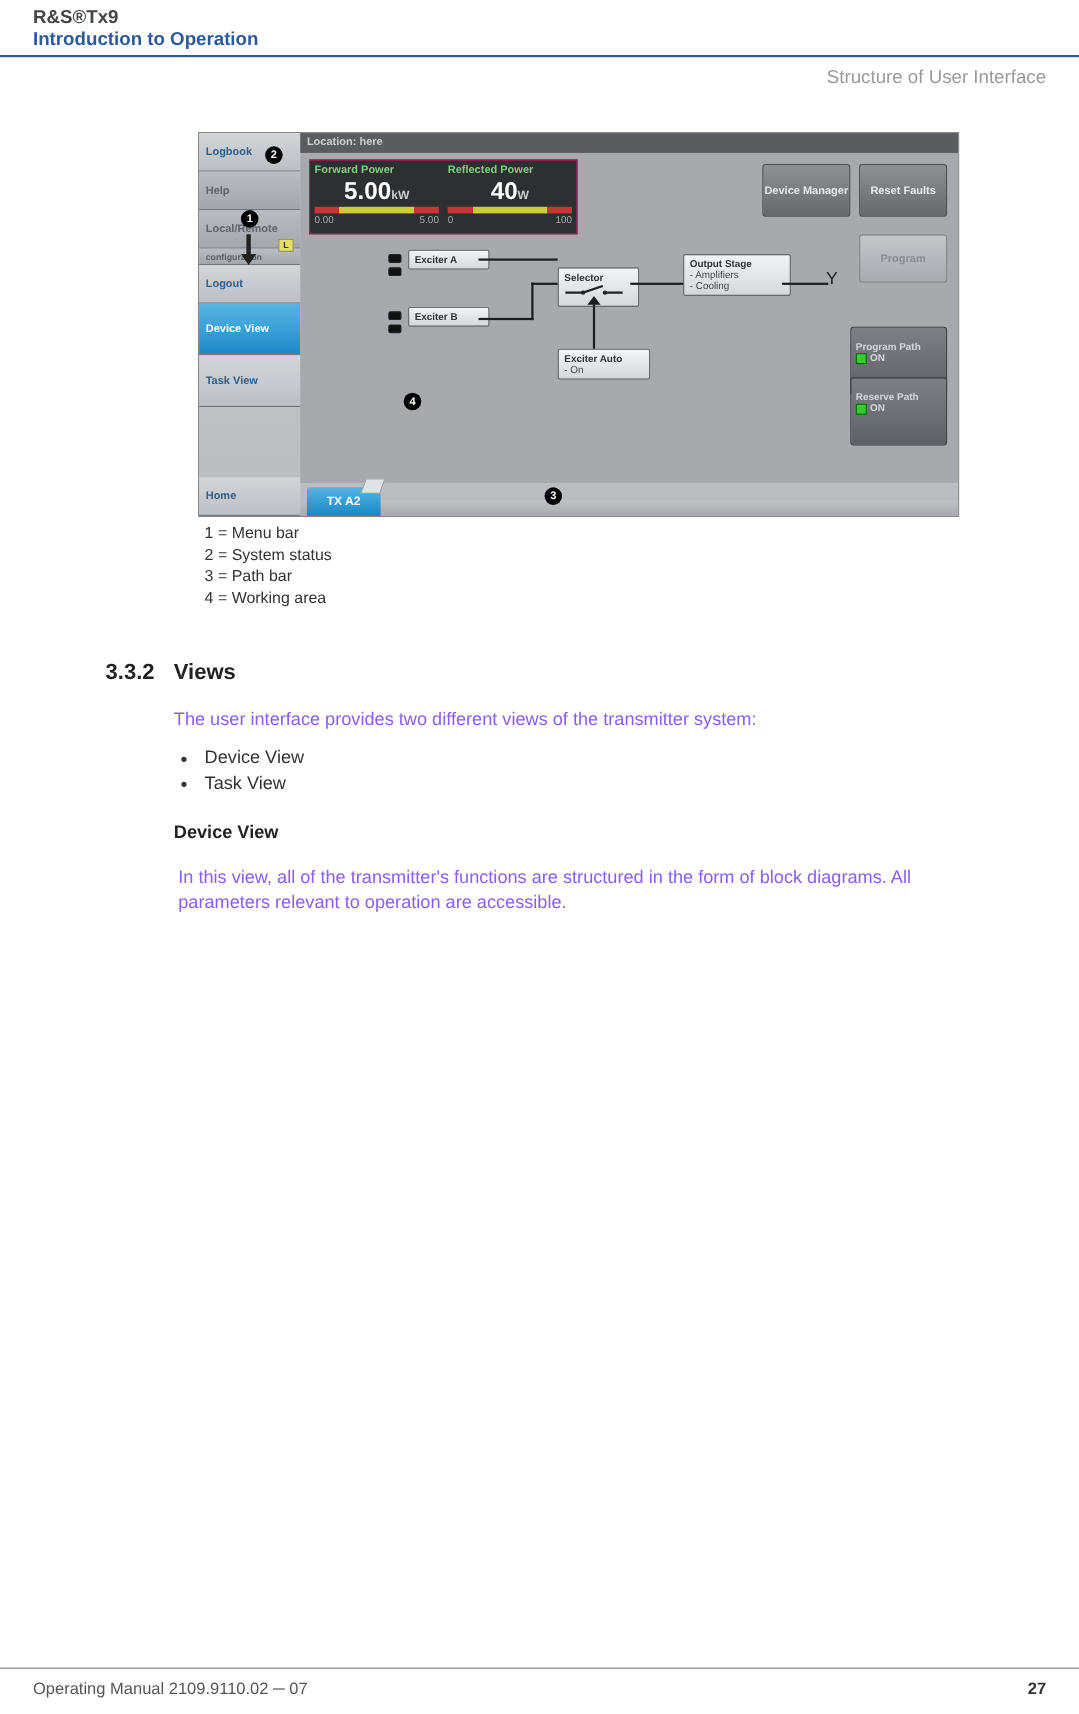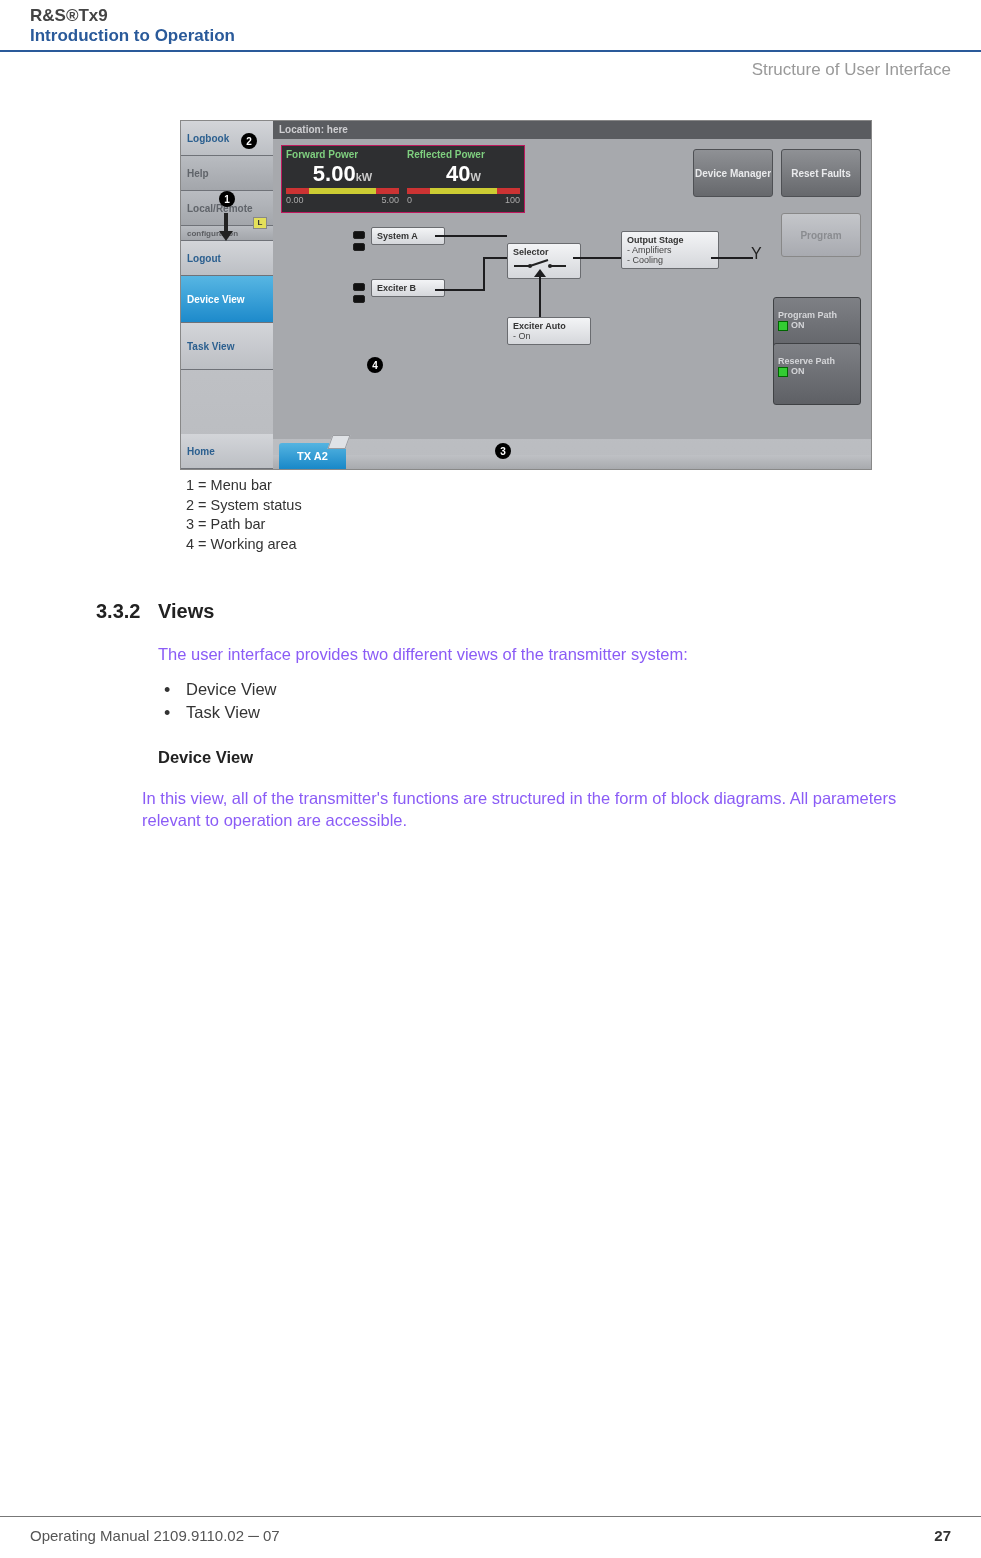--- a/index.html
+++ b/index.html
@@ -224,21 +224,21 @@
 Manager</div>
       <div class="rstflt">Reset Faults</div>
       <div class="progbtn">Program</div>
 
       <div class="diagram">
         <span class="led a1"></span>
         <span class="led a2"></span>
         <span class="led b1"></span>
         <span class="led b2"></span>
 
-        <div class="node exA">System A</div>
+        <div class="node exA">Exciter A</div>
         <div class="node exB">Exciter B</div>
         <div class="node sel">
           <span>Selector</span>
           <svg width="60" height="16" style="position:absolute;left:2px;top:14px">
               <line x1="4" y1="8" x2="20" y2="8" stroke="#222" stroke-width="2"></line>
               <line x1="20" y1="8" x2="38" y2="2" stroke="#222" stroke-width="2"></line>
               <line x1="40" y1="8" x2="56" y2="8" stroke="#222" stroke-width="2"></line>
               <circle cx="20" cy="8" r="2" fill="#222"></circle>
               <circle cx="40" cy="8" r="2" fill="#222"></circle>
             </svg>
@@ -300,19 +300,19 @@
 <div class="body-block">
   <div class="h332">
     <span class="num">3.3.2</span><span>Views</span>
   </div>
   <div class="para" style="margin-left:62px">The user interface provides two different views of the transmitter system:</div>
   <ul class="bullets" style="margin-left:62px">
     <li>Device View</li>
     <li>Task View</li>
   </ul>
   <div class="subhead" style="margin-left:62px">Device View</div>
-  <div class="para" style="margin-left:46px">In this view, all of the transmitter's functions are structured in the form of block diagrams. All parameters relevant to operation are accessible.</div>
+  <div class="para" style="margin-left:66px">In this view, all of the transmitter's functions are structured in the form of block diagrams. All parameters relevant to operation are accessible.</div>
 </div>
 
 <div class="footer">
   <div>Operating Manual 2109.9110.02 ─ 07</div>
   <div class="pg">27</div>
 </div>
 
 </body></html>

